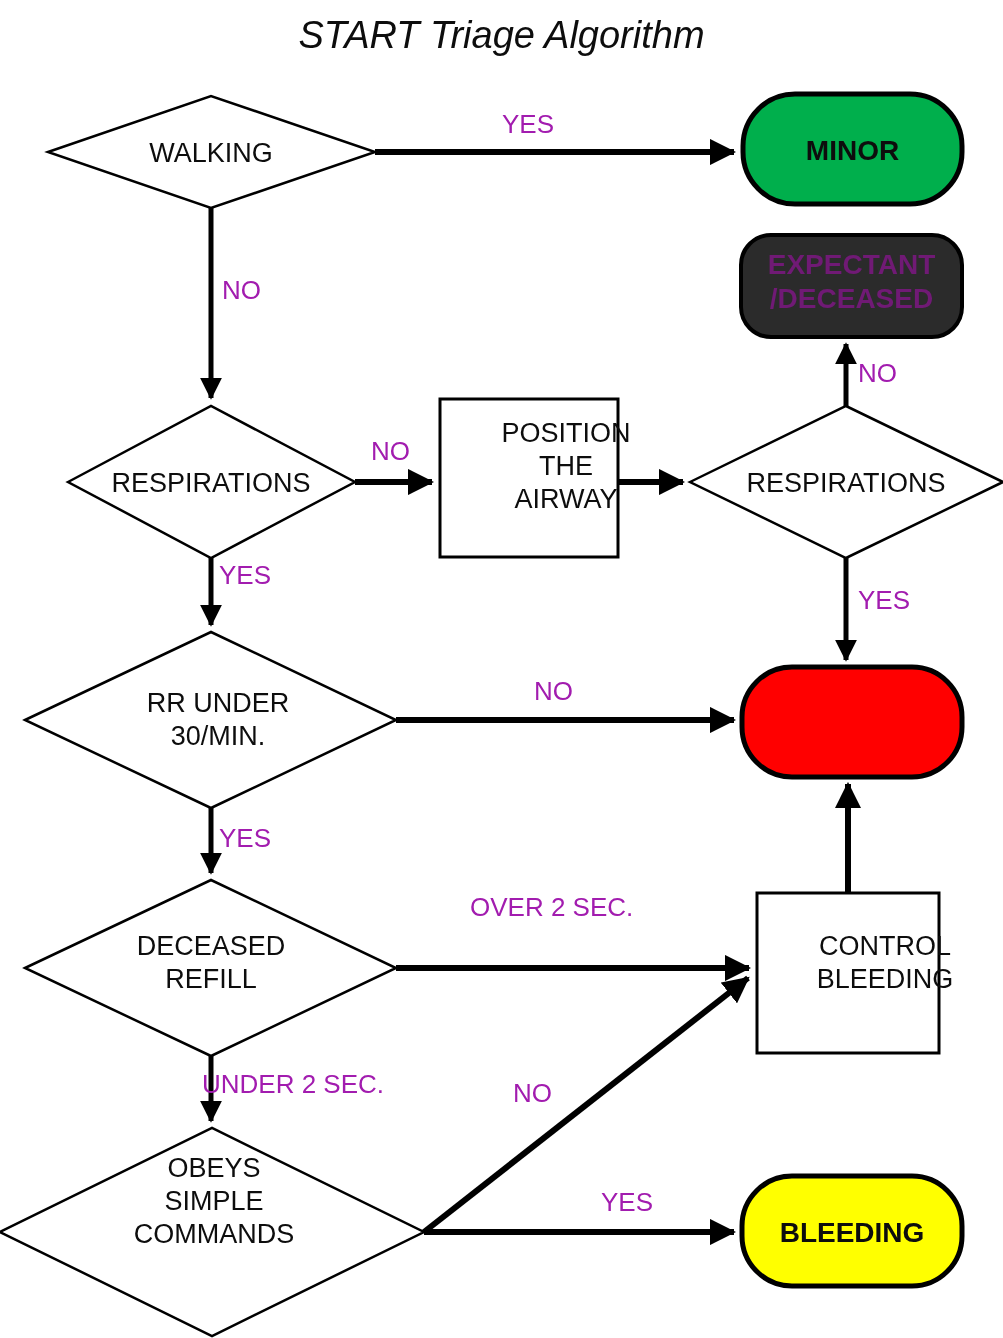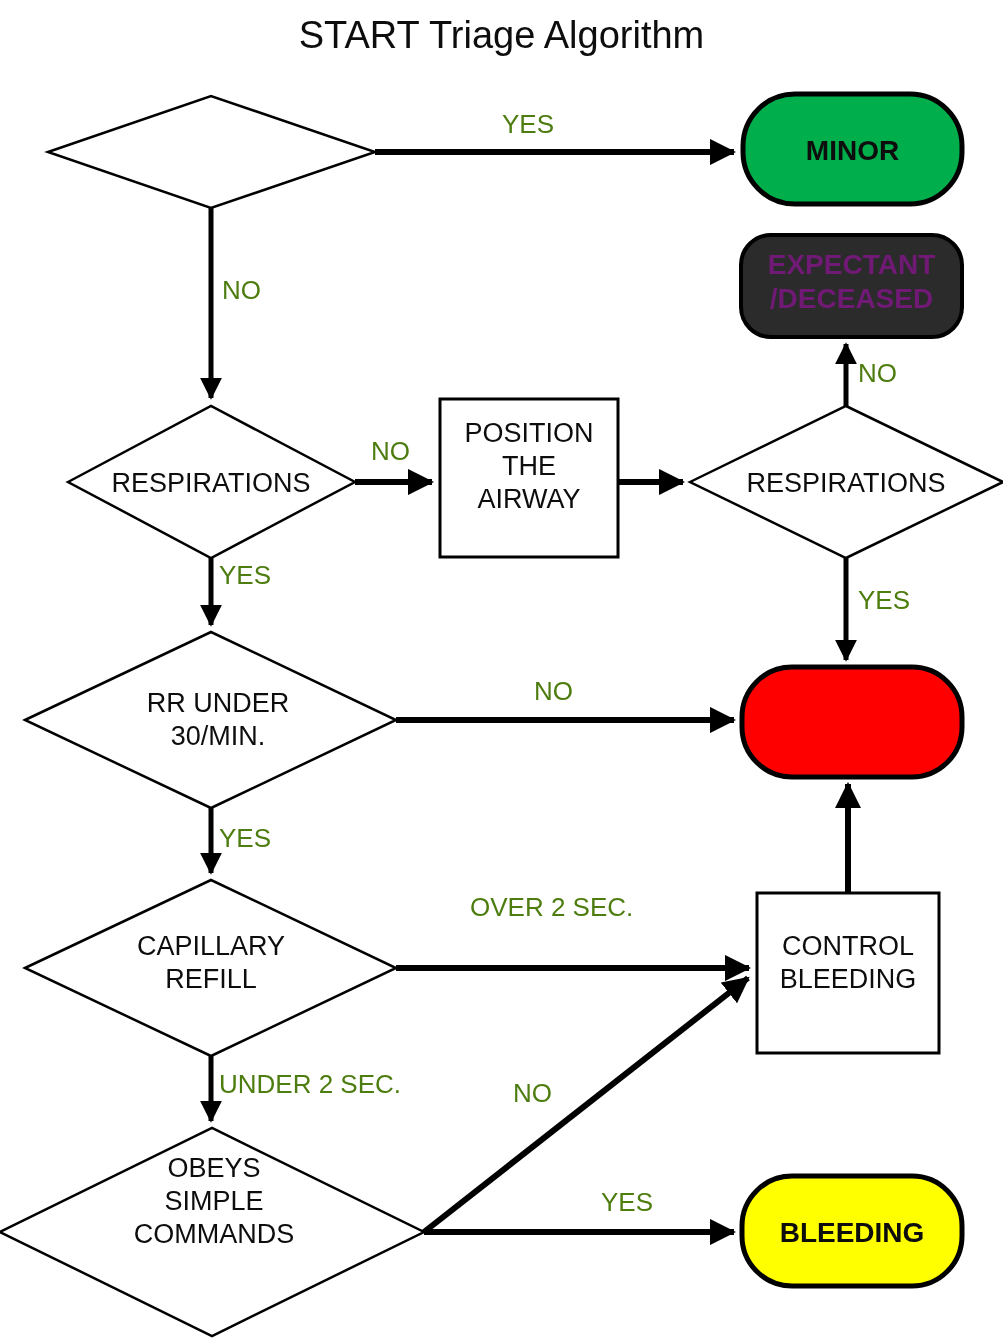--- a/index.html
+++ b/index.html
@@ -29,48 +29,50 @@
     position: absolute;
     left: 0;
     top: 14px;
     width: 1003px;
     text-align: center;
     font-size: 38px;
     font-weight: 400;
     color: #0d0d0d;
     letter-spacing: 0px;
     font-family: "Liberation Sans", sans-serif;
+    font-style: italic;
   }
   
   .node-text {
     position: absolute;
     text-align: center;
     color: #0d0d0d;
     font-family: "Liberation Sans", sans-serif;
     line-height: 1.22;
     white-space: pre-line;
     pointer-events: none;
   }
   .decision-text {
     font-size: 27px;
     font-weight: 400;
   }
   .process-text {
     font-size: 27px;
     font-weight: 400;
+    padding-left: 37px;
   }
   .terminal-text {
     font-size: 28px;
     font-weight: bold;
   }
   .terminal-text.light { color: #701a75; }
   .edge-label {
     position: absolute;
     font-size: 26px;
-    color: #4d7c0f;
+    color: #a21caf;
     font-family: "Liberation Sans", sans-serif;
     white-space: nowrap;
     pointer-events: none;
   }
 </style>
 </head>
 <body>
 
 <div id="canvas">
 
@@ -132,33 +134,34 @@
 
     <line x1="211" y1="1056" x2="211" y2="1121" stroke="#000000" stroke-width="5" marker-end="url(#arrow-thick)"></line>
 
     <line x1="424" y1="1232" x2="748" y2="978" stroke="#000000" stroke-width="6" marker-end="url(#arrow-thick)"></line>
 
     <line x1="424" y1="1232" x2="734" y2="1232" stroke="#000000" stroke-width="6" marker-end="url(#arrow-thick)"></line>
 
     <line x1="848" y1="893" x2="848" y2="784" stroke="#000000" stroke-width="6" marker-end="url(#arrow-thick)"></line>
   </svg>
 
+  <div class="node-text decision-text" style="left:91px; top:137px; width:240px;">WALKING</div>
 
   <div class="node-text decision-text" style="left:71px; top:467px; width:280px;">RESPIRATIONS</div>
 
   <div class="node-text process-text" style="left:440px; top:417px; width:178px;">POSITION
 THE
 AIRWAY</div>
 
   <div class="node-text decision-text" style="left:706px; top:467px; width:280px;">RESPIRATIONS</div>
 
   <div class="node-text decision-text" style="left:98px; top:687px; width:240px;">RR UNDER
 30/MIN.</div>
 
-  <div class="node-text decision-text" style="left:91px; top:930px; width:240px;">CAPILLARY
+  <div class="node-text decision-text" style="left:91px; top:930px; width:240px;">DECEASED
 REFILL</div>
 
   <div class="node-text decision-text" style="left:79px; top:1152px; width:270px;">OBEYS
 SIMPLE
 COMMANDS</div>
 
   <div class="node-text process-text" style="left:757px; top:930px; width:182px;text-align:center;">CONTROL
 BLEEDING</div>
 
   <div class="node-text terminal-text" style="left:743px; top:134px; width:219px;">MINOR</div>
@@ -180,19 +183,19 @@
   <div class="edge-label" style="left:858px; top:358px;">NO</div>
 
   <div class="edge-label" style="left:858px; top:585px;">YES</div>
 
   <div class="edge-label" style="left:534px; top:676px;">NO</div>
 
   <div class="edge-label" style="left:219px; top:823px;">YES</div>
 
   <div class="edge-label" style="left:470px; top:892px;">OVER 2 SEC.</div>
 
-  <div class="edge-label" style="left:219px; top:1069px;">UNDER 2 SEC.</div>
+  <div class="edge-label" style="left:202px; top:1069px;">UNDER 2 SEC.</div>
 
   <div class="edge-label" style="left:513px; top:1078px;">NO</div>
 
   <div class="edge-label" style="left:601px; top:1187px;">YES</div>
 
 </div>
 
 </body></html>

